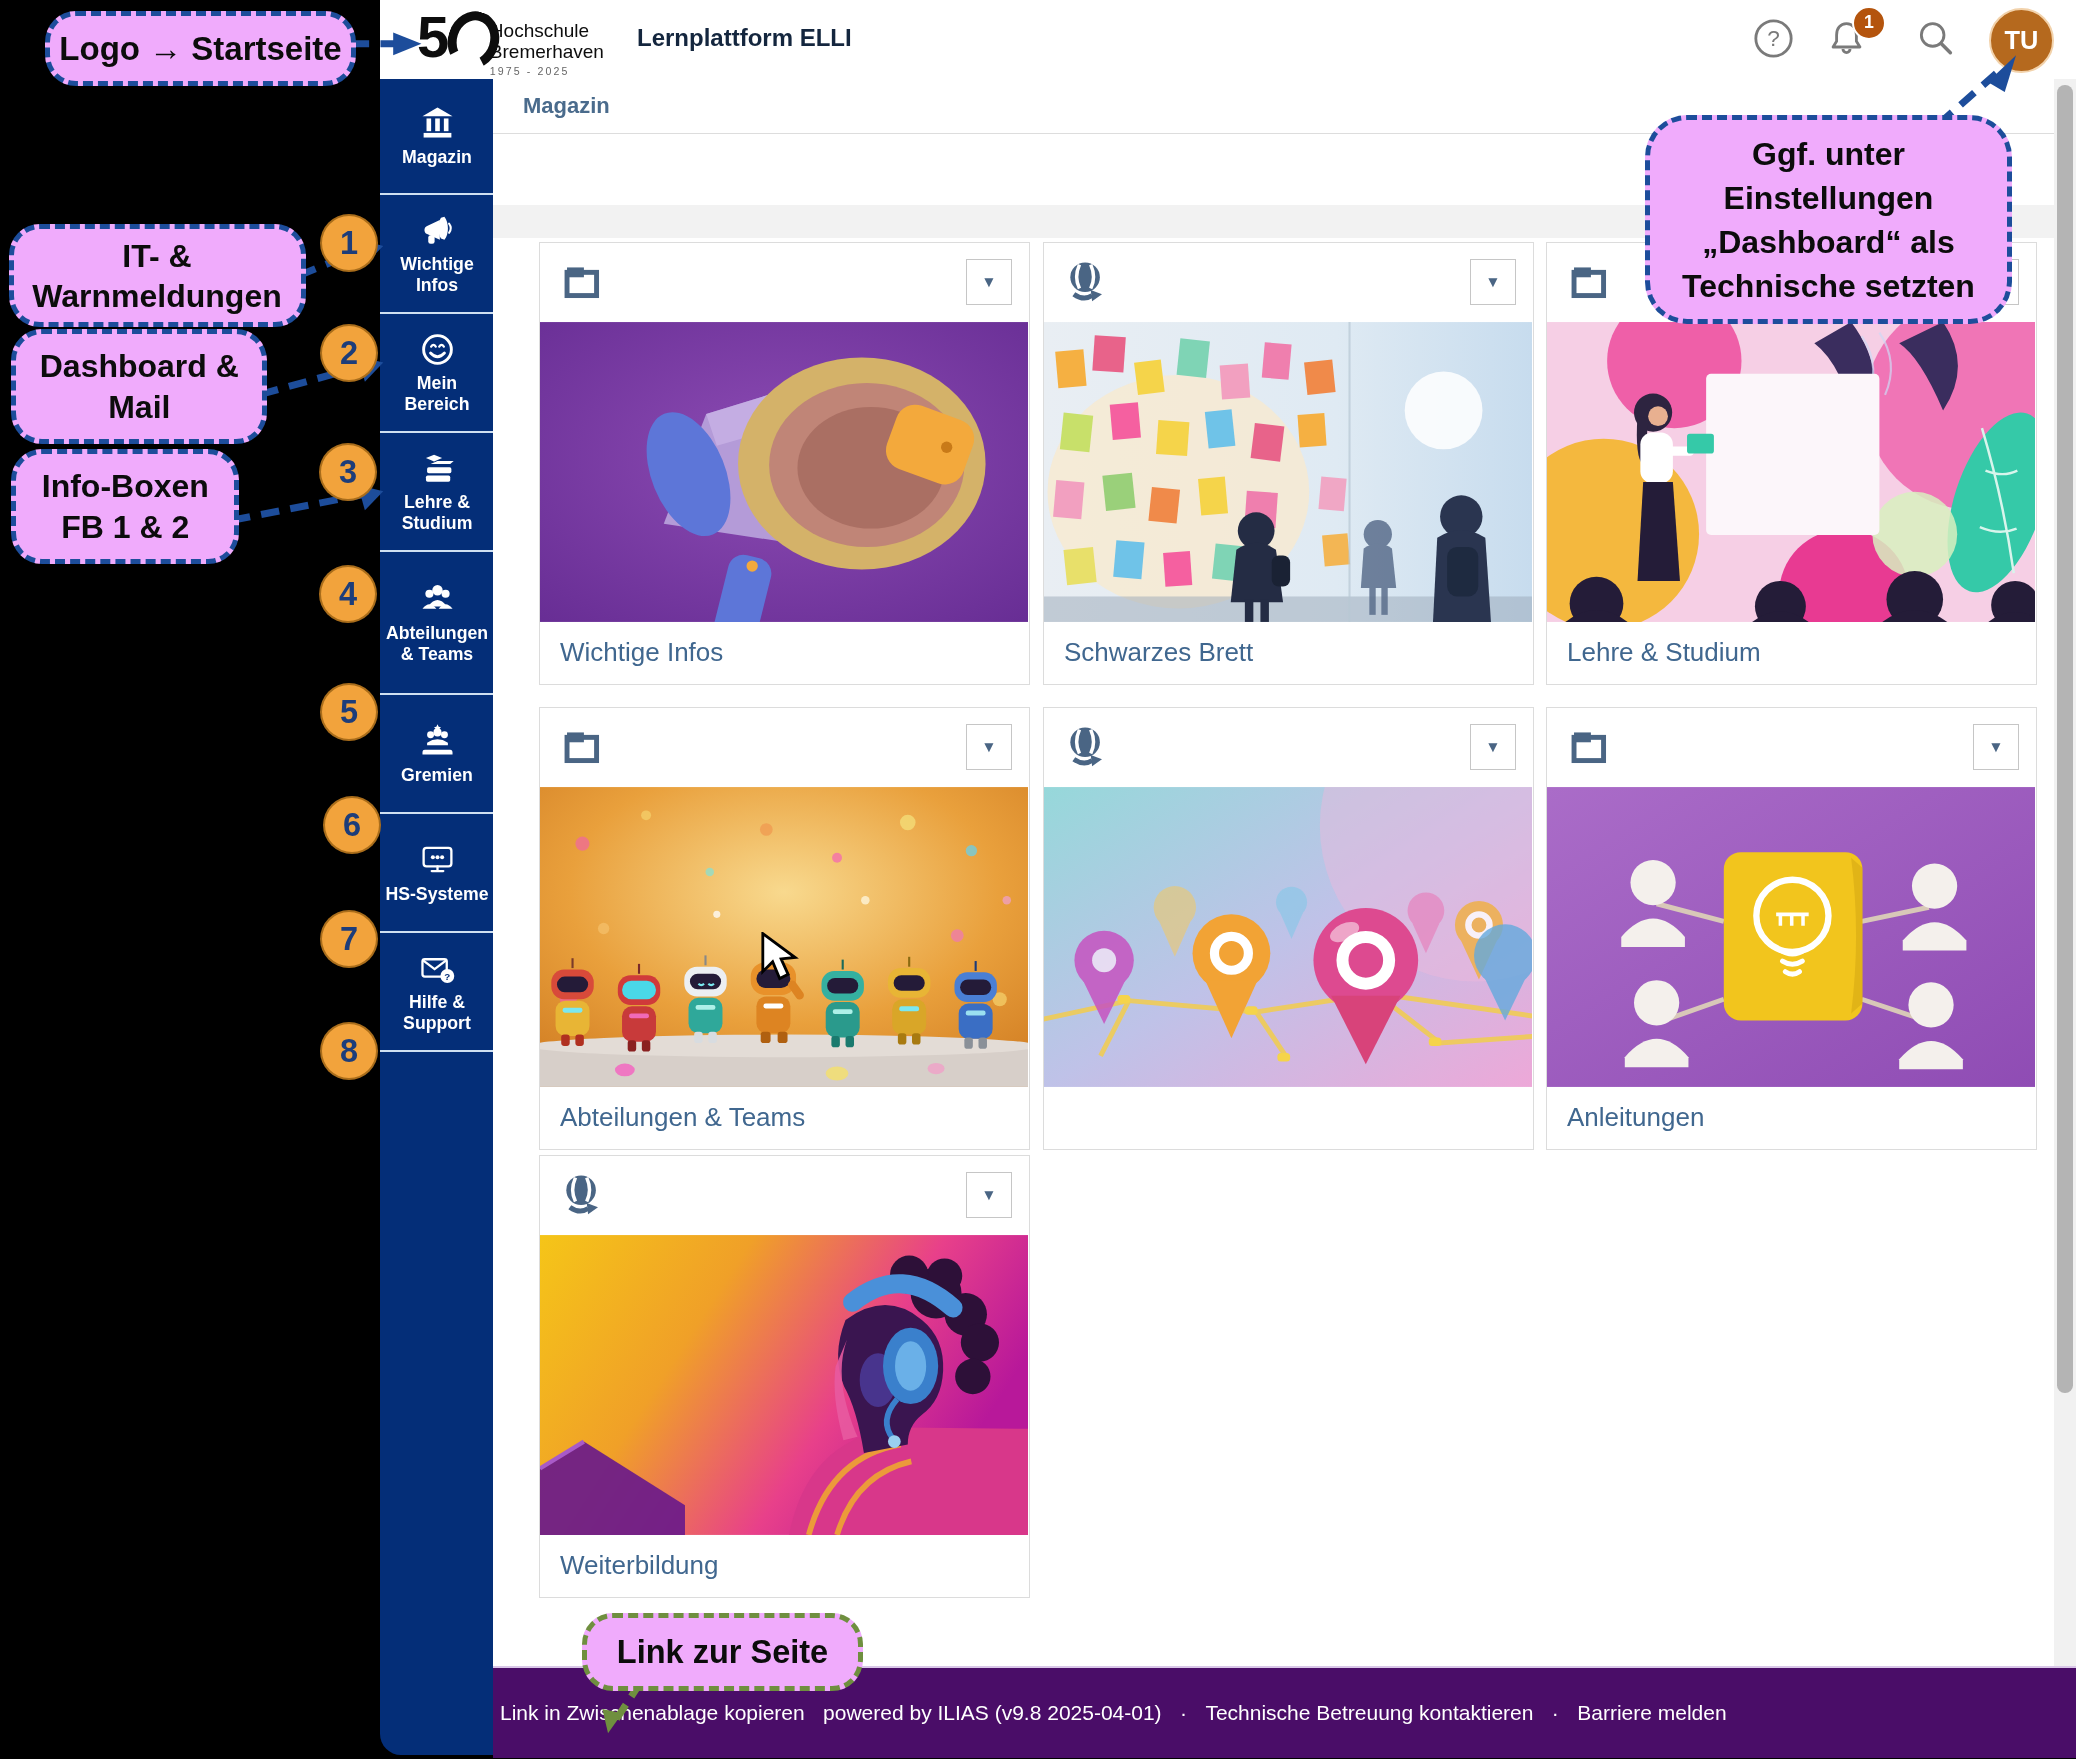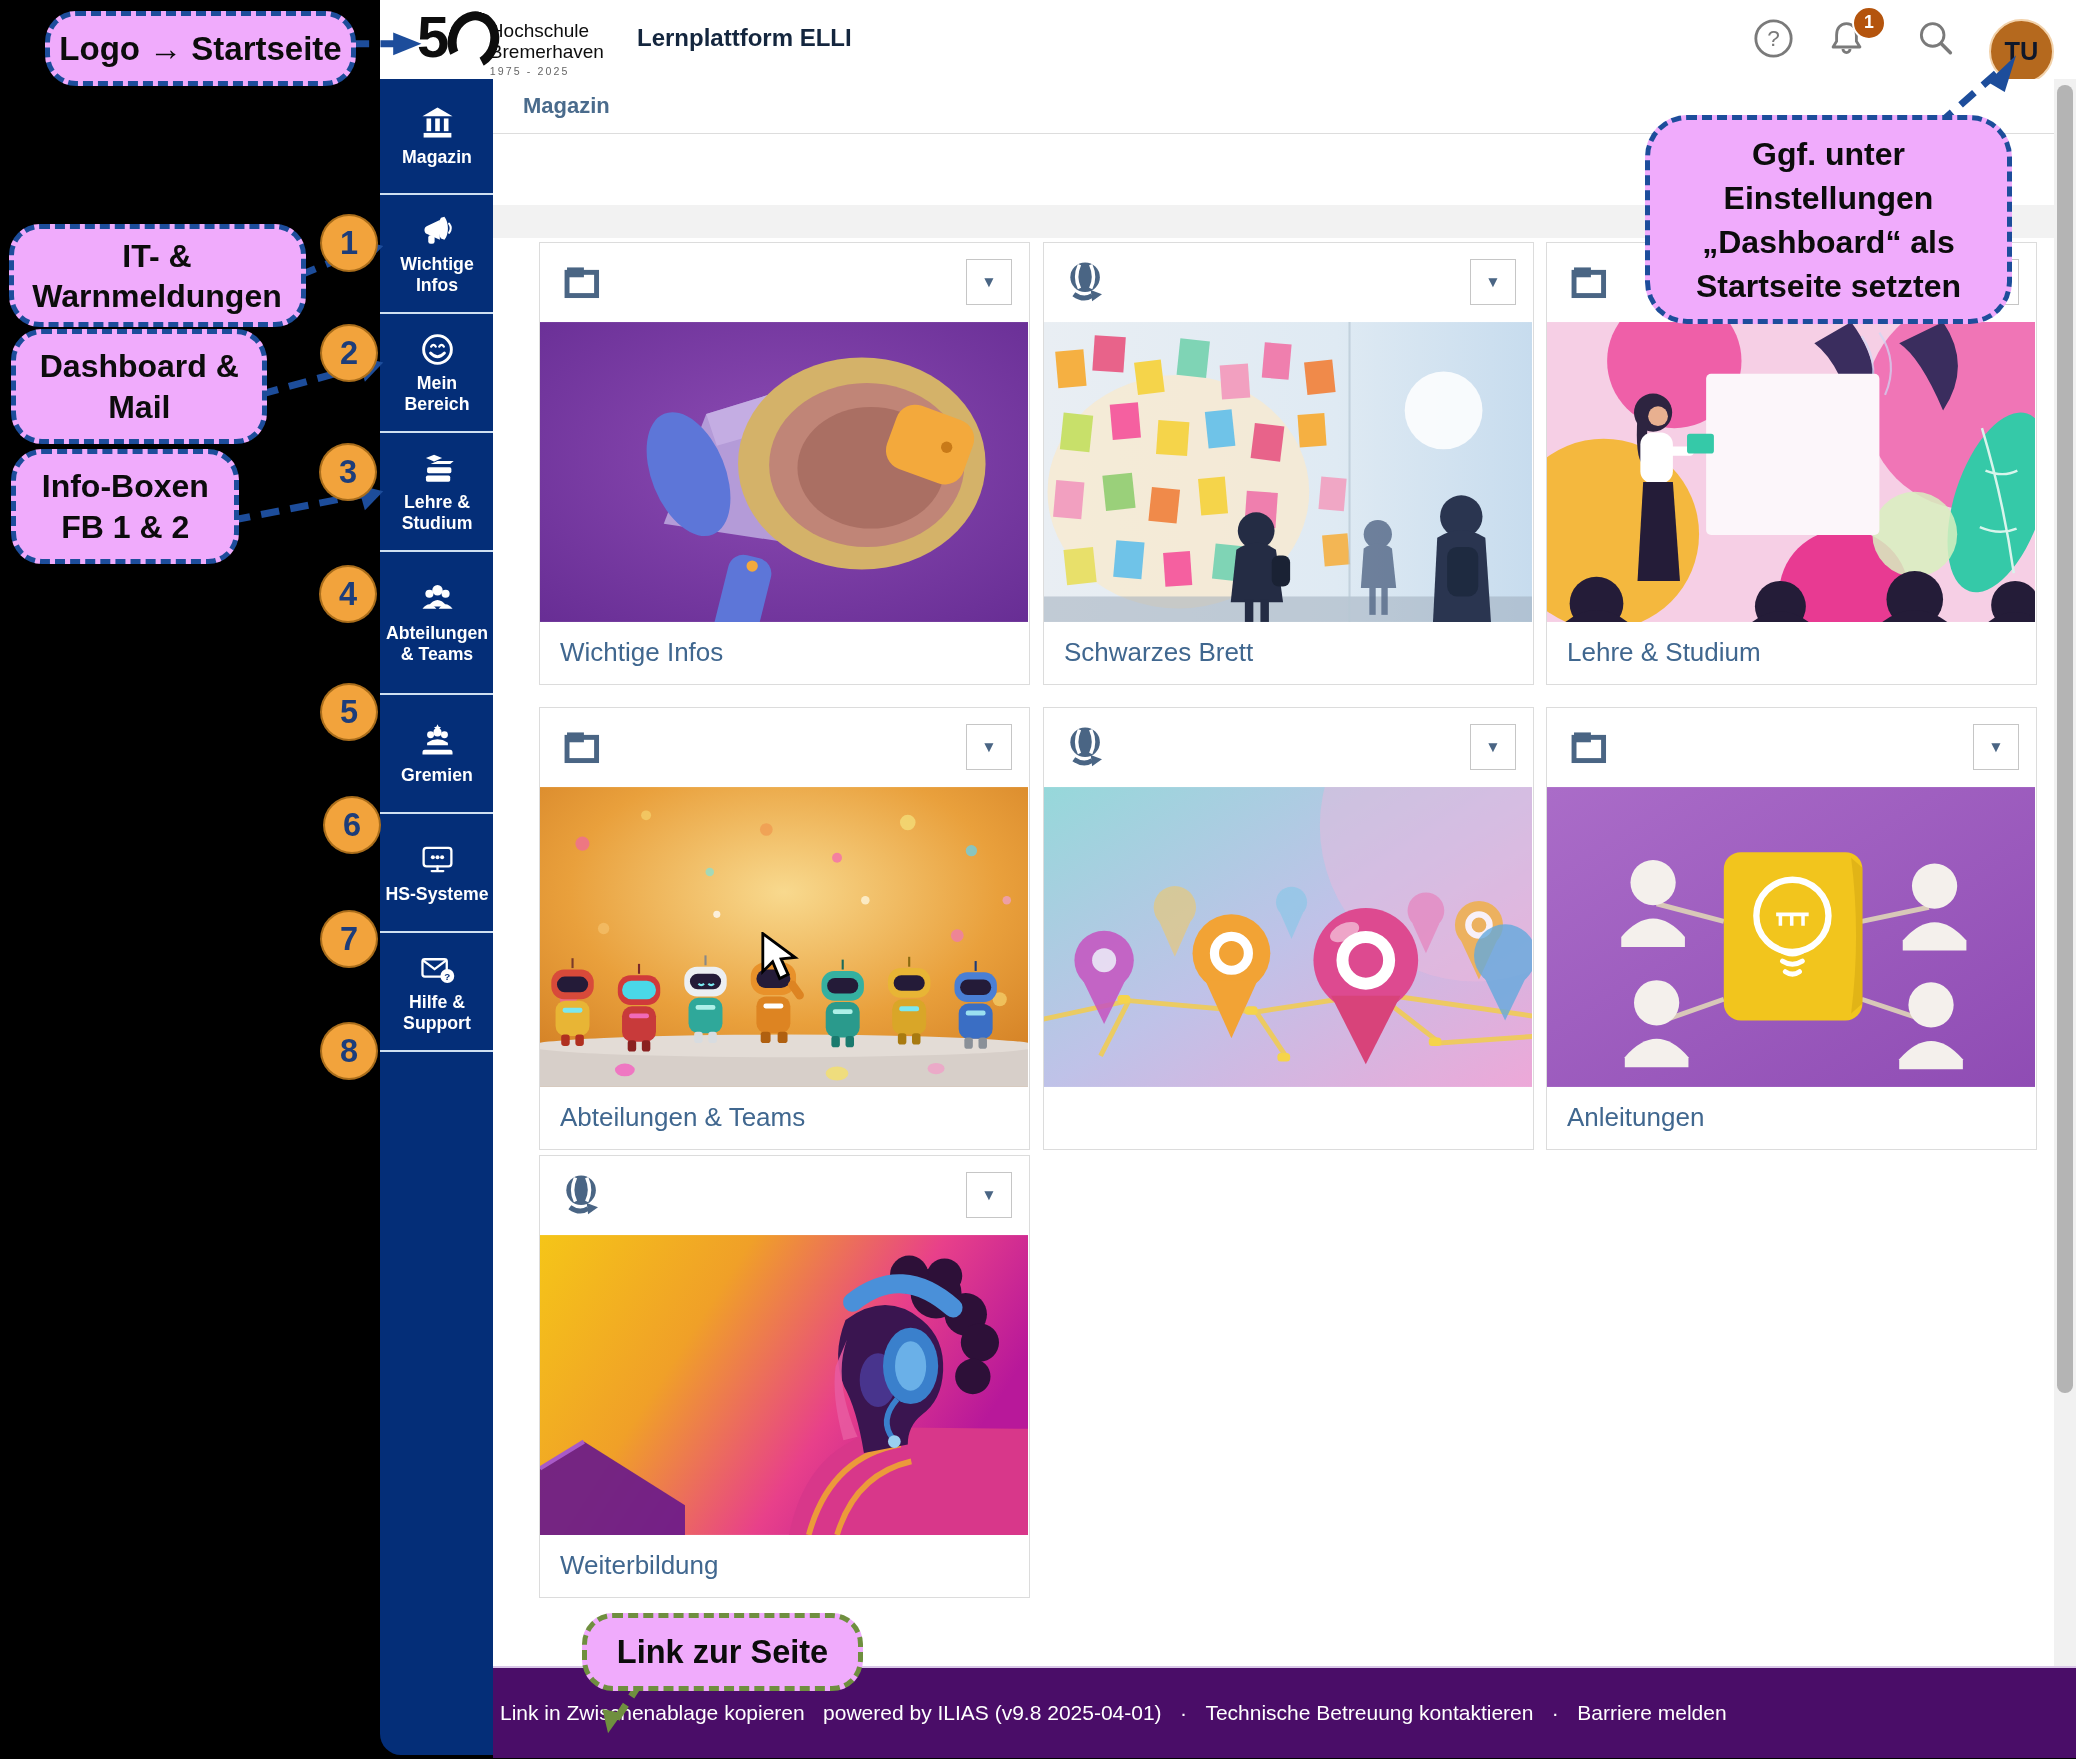--- a/index.html
+++ b/index.html
@@ -13,22 +13,22 @@
   .logo-5{font-size:58px;line-height:55px;font-weight:800;color:#0d0d0d;letter-spacing:-2.8px;}
   .logo-0{width:32.5px;height:40px;border:9.2px solid #0d0d0d;border-radius:50%;border-bottom-color:transparent;transform:rotate(18deg);margin:2.8px 4.2px 0 1.4px;}
   .logo-txt{margin-left:-12.7px;margin-top:12.7px;}
   .logo-txt .l1{font-size:19px;font-weight:400;color:#0d0d0d;line-height:20.5px;}
   .logo-years{font-size:10.6px;color:#666;letter-spacing:2.1px;margin-top:2.8px;}
   #page-title{left:257px;top:24px;font-size:24px;font-weight:700;color:#14263e;}
   .hicon{top:18.4px;width:41px;height:41px;cursor:pointer;}
   #help-icon{left:1373px;} #bell-icon{left:1446px;} #search-icon{left:1535px;}
   #notif-badge{left:1472px;top:5.7px;width:30px;height:30px;border-radius:50%;background:#b4540d;color:#fff;
      font-size:17.7px;font-weight:700;display:flex;align-items:center;justify-content:center;border:2.1px solid #fff;}
-  #avatar{left:1609px;top:19px;width:61px;height:61px;border-radius:50%;background:#b5691e;
-     border:2.8px solid #f2d2ab;color:#0f172a;font-size:25.4px;font-weight:600;
+  #avatar{left:1609px;top:8px;width:61px;height:61px;border-radius:50%;background:#b5691e;
+     border:2.8px solid #f2d2ab;color:#ffffff;font-size:25.4px;font-weight:600;
      display:flex;align-items:center;justify-content:center;cursor:pointer;}
 
   
   #sidebar{left:380px;top:79px;width:114px;height:1676px;background:#042e78;border-radius:0 0 0 21px;}
   .nav-item{display:flex;flex-direction:column;align-items:center;justify-content:center;
      border-bottom:2.1px solid #cfe0f2;cursor:pointer;color:#fff;text-align:center;}
   .nav-item svg{width:37px;height:37px;margin-bottom:5.7px;}
   .nav-label{font-size:17.7px;font-weight:600;line-height:20.5px;padding:0 2.8px;}
   .h1x{height:114px;} .h2x{height:117px;} .h3x{height:141px;}
 
@@ -682,21 +682,21 @@
   <span>Mail</span>
 </div>
 <div id="co-info" class="callout abs">
   <span>Info-Boxen</span>
   <span>FB 1 &amp; 2</span>
 </div>
 <div id="co-set" class="callout abs">
   <span>Ggf. unter</span>
   <span>Einstellungen</span>
   <span>„Dashboard“ als</span>
-  <span>Startseite setzten</span>
+  <span>Technische setzten</span>
 </div>
 <div id="co-link" class="callout abs">
   <span>Link zur Seite</span>
 </div>
 
 <div id="b1" class="badge">1</div>
 <div id="b2" class="badge">2</div>
 <div id="b3" class="badge">3</div>
 <div id="b4" class="badge">4</div>
 <div id="b5" class="badge">5</div>

